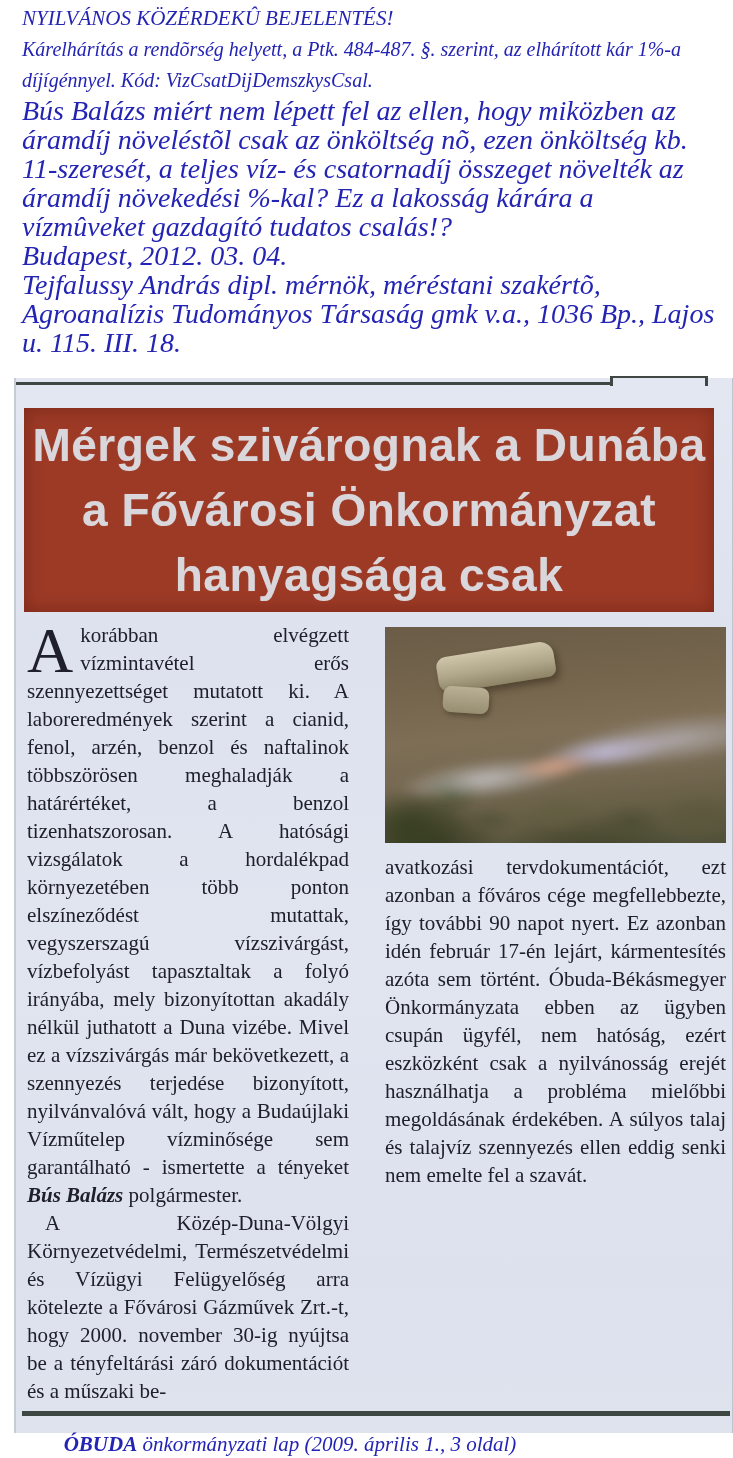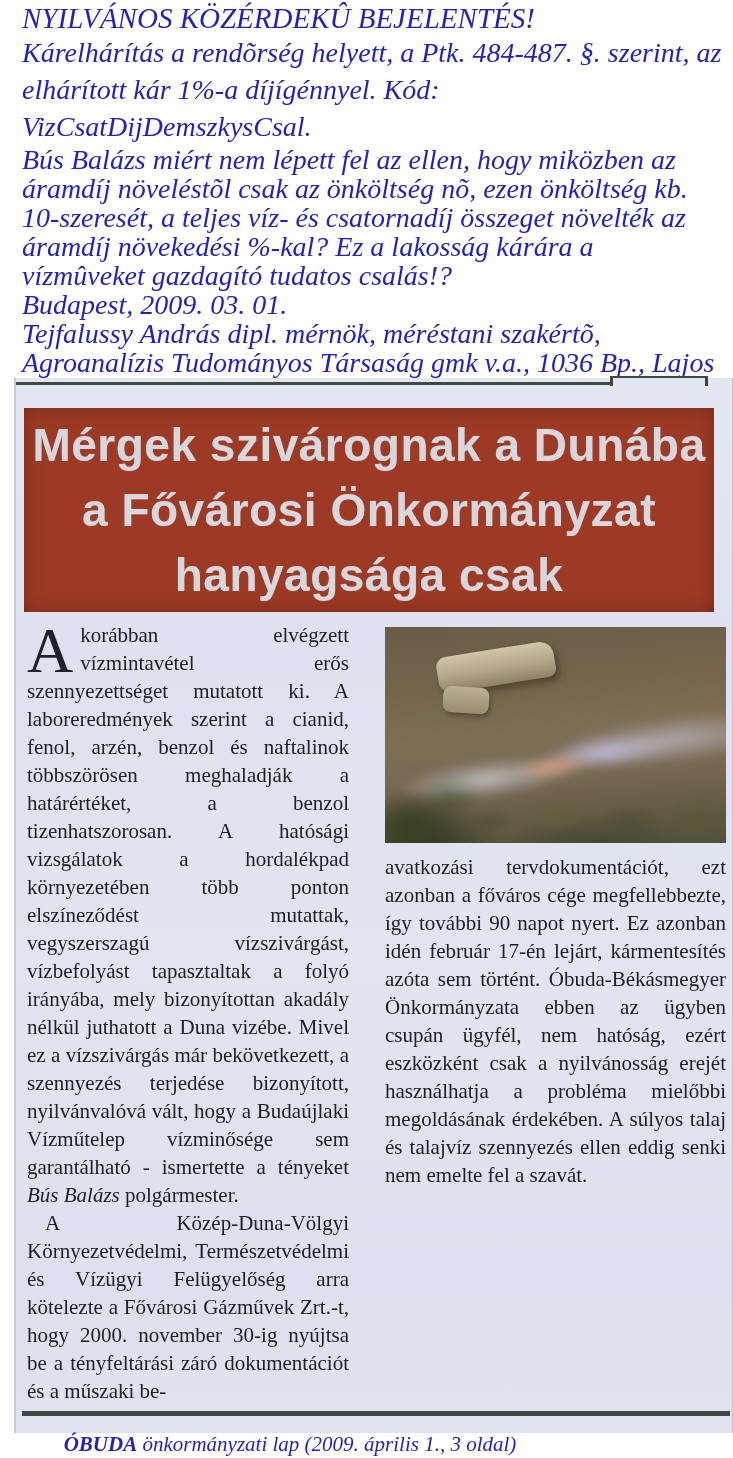--- a/index.html
+++ b/index.html
@@ -11,22 +11,22 @@
     font-family:"Liberation Serif", serif;
     overflow:hidden;
   }
 
   
   .announcement {
     position:absolute; left:22px; top:2px; width:700px;
     color:var(--blue_text); font-style:italic;
   }
   .announcement p { margin:0; }
-  .ann-title   { font-size:29px; line-height:32px; margin-top:3px; }
-  .ann-intro   { font-size:28px; line-height:37px; }
+  .ann-title   { font-size:21px; line-height:32px; margin-top:3px; }
+  .ann-intro   { font-size:20px; line-height:31px; }
   .ann-question{ font-size:28px; line-height:29px; margin-top:32px; }
   .ann-dateline{ font-size:28px; line-height:29px; margin-top:24px; }
   .ann-signature{ font-size:28px; line-height:29px; }
 
   
   .scan {
     position:absolute; left:14px; top:378px; width:719px; height:1055px;
     background:linear-gradient(180deg,#e3e7f2 0%, #dde2ee 25%, #e0e5f0 55%, #dce1ed 85%, #dfe3ee 100%);
     border-left:2px solid #c6cbd6;
     border-right:1px solid #bfc4d0;
@@ -62,21 +62,21 @@
   .article { position:absolute; left:11px; top:243px; width:700px; }
   .col { position:absolute; top:0; text-align:justify;
          color:var(--article_text); font-size:21px; line-height:28px; }
   .col p { margin:0; }
   .col-left  { left:0;     width:322px; }
   .col-right { left:358px; width:341px; }
   .dropcap {
     float:left; font-size:64px; line-height:50px;
     padding:5px 7px 0 0; color:var(--article_text);
   }
-  .mayor-name { font-style:italic; }
+  .mayor-name { font-style:italic;font-weight:bold; }
   .indent { text-indent:18px; }
   .rc-p2 { position:relative; text-indent:20px; }
   .byline { position:absolute; right:2px; bottom:0; font-weight:bold; font-style:normal; }
 
   
   .photo {
     position:relative; width:341px; height:216px; margin:6px 0 10px 0;
     background:linear-gradient(175deg,#6a5c47 0%, #75654d 28%, #7e6e56 48%, #756851 68%, #5f5a40 88%, #50503a 100%);
     overflow:hidden;
   }
@@ -128,22 +128,22 @@
     font-style:italic; font-size:21px; line-height:26px;
   }
   .caption b { font-weight:bold; }
 </style>
 </head>
 <body>
 
 <div class="announcement">
   <p class="ann-title">NYILVÁNOS KÖZÉRDEKÛ BEJELENTÉS!</p>
   <p class="ann-intro">Kárelhárítás a rendõrség helyett, a Ptk. 484-487. §. szerint, az elhárított kár 1%-a díjígénnyel. Kód: VizCsatDijDemszkysCsal.</p>
-  <p class="ann-question">Bús Balázs miért nem lépett fel az ellen, hogy miközben az áramdíj növeléstõl csak az önköltség nõ, ezen önköltség kb. 10-szeresét, a teljes víz- és csatornadíj összeget növelték az áramdíj növekedési %-kal? Ez a lakosság kárára a vízmûveket gazdagító tudatos csalás!?</p>
-  <p class="ann-dateline">Budapest, 2009. 03. 01.</p>
+  <p class="ann-question">Bús Balázs miért nem lépett fel az ellen, hogy miközben az áramdíj növeléstõl csak az önköltség nõ, ezen önköltség kb. 11-szeresét, a teljes víz- és csatornadíj összeget növelték az áramdíj növekedési %-kal? Ez a lakosság kárára a vízmûveket gazdagító tudatos csalás!?</p>
+  <p class="ann-dateline">Budapest, 2012. 03. 04.</p>
   <p class="ann-signature">Tejfalussy András dipl. mérnök, méréstani szakértõ, Agroanalízis Tudományos Társaság gmk v.a., 1036 Bp., Lajos u. 115. III. 18.</p>
 </div>
 
 <div class="scan">
   <div class="rule top-rule-a"></div>
   <div class="rule top-rule-c"></div>
   <div class="rule top-rule-b"></div>
   <div class="rule top-rule-d"></div>
 
   <div class="banner">

